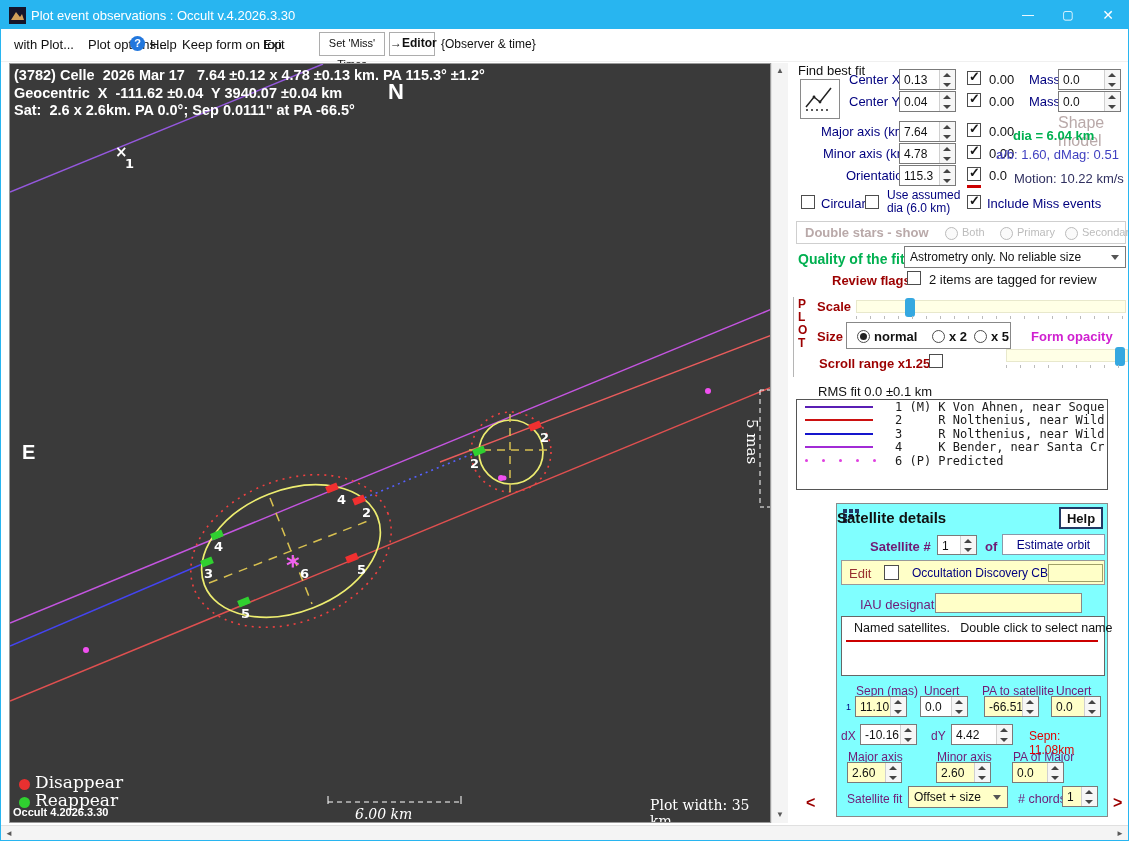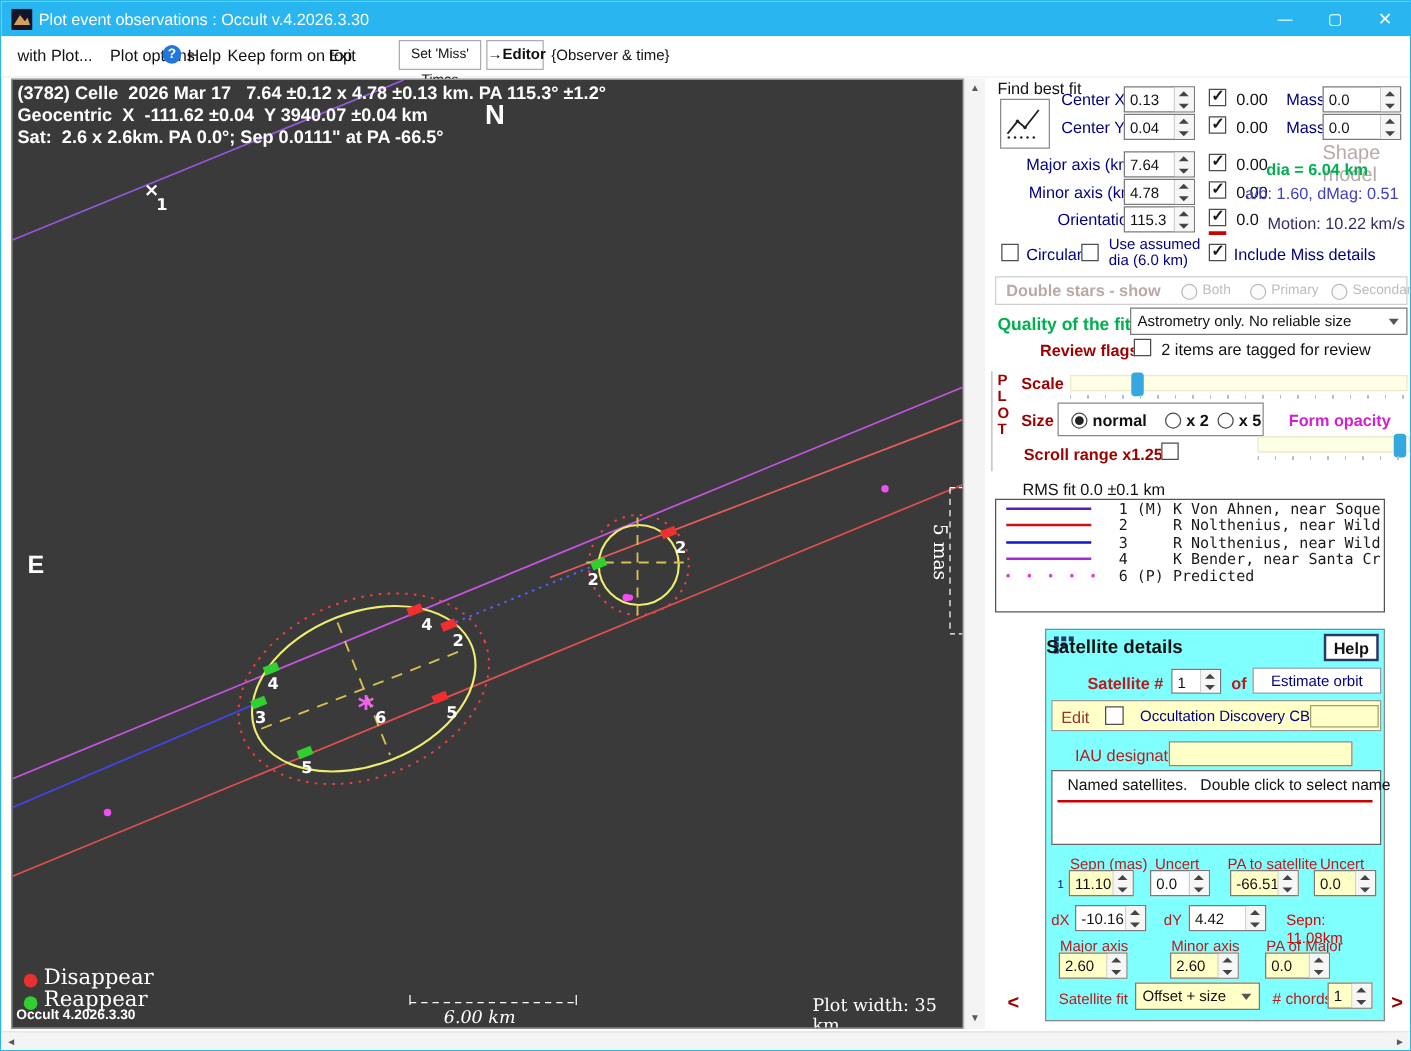--- a/index.html
+++ b/index.html
@@ -52,21 +52,21 @@
   .grpbox{position:absolute;border:1px solid #cfcfcf;box-sizing:border-box;}
   
   #chord-list{position:absolute;left:795px;top:398px;width:312px;height:91px;background:#fff;border:1px solid #555;box-sizing:border-box;overflow:hidden;}
   .crow{position:relative;height:13.4px;}
   .cline{position:absolute;left:8px;top:6px;width:68px;height:2px;}
   .cdots{position:absolute;left:8px;top:5px;width:100px;display:flex;gap:14px;}
   .cdots i{width:3px;height:3px;border-radius:50%;background:#E040E0;}
   .ctext{position:absolute;left:98px;top:0;font-family:"DejaVu Sans Mono",monospace;font-size:12px;color:#1a1a1a;white-space:pre;}
   
   #satpanel{position:absolute;left:835px;top:502px;width:272px;height:314px;background:#80FFFF;border:1px solid #8a8a8a;box-sizing:border-box;}
-  .cyl{font-size:12px;color:#b91c1c;position:absolute;white-space:nowrap;}
+  .cyl{font-size:12px;color:#701a75;position:absolute;white-space:nowrap;}
   .btn{position:absolute;background:#fff;border:1px solid #8899aa;box-sizing:border-box;text-align:center;color:#00007F;}
   .navarrow{position:absolute;color:#9C0000;font-weight:bold;font-size:16px;}
 </style>
 </head>
 <body>
 
 <div id="app">
 
   <div id="titlebar">
     <svg class="abs" style="left:8px;top:6px" width="17" height="17">
@@ -254,21 +254,21 @@
   <div class="lblk" style="left:988px;top:167px">0.0</div>
   <div class="abs" style="left:1013px;top:170px;font-size:13px;color:#303060">Motion: 10.22 km/s</div>
   <div class="abs" style="left:966px;top:184px;width:14px;height:3px;background:#CC0000"></div>
 
   <span class="cb" style="left:800px;top:194px"></span>
   <div class="lbl" style="left:820px;top:195px">Circular</div>
   <span class="cb" style="left:864px;top:194px"></span>
   <div class="lbl" style="left:886px;top:187px;font-size:12px">Use assumed</div>
   <div class="lbl" style="left:886px;top:200px;font-size:12px">dia (6.0 km)</div>
   <span class="cb on" style="left:966px;top:194px"></span>
-  <div class="lbl" style="left:986px;top:195px">Include Miss details</div>
+  <div class="lbl" style="left:986px;top:195px">Include Miss events</div>
 
   <div class="grpbox" style="left:795px;top:220px;width:330px;height:23px">
     <span class="abs gray" style="left:8px;top:3px;font-size:13px;font-weight:bold">Double stars - show</span>
     <span class="rb dis" style="left:148px;top:5px"></span>
     <span class="abs" style="left:165px;top:4px;font-size:11px;color:#bcbcbc">Both</span>
     <span class="rb dis" style="left:203px;top:5px"></span>
     <span class="abs" style="left:220px;top:4px;font-size:11px;color:#bcbcbc">Primary</span>
     <span class="rb dis" style="left:268px;top:5px"></span>
     <span class="abs" style="left:285px;top:4px;font-size:11px;color:#bcbcbc">Secondary</span>
   </div>

